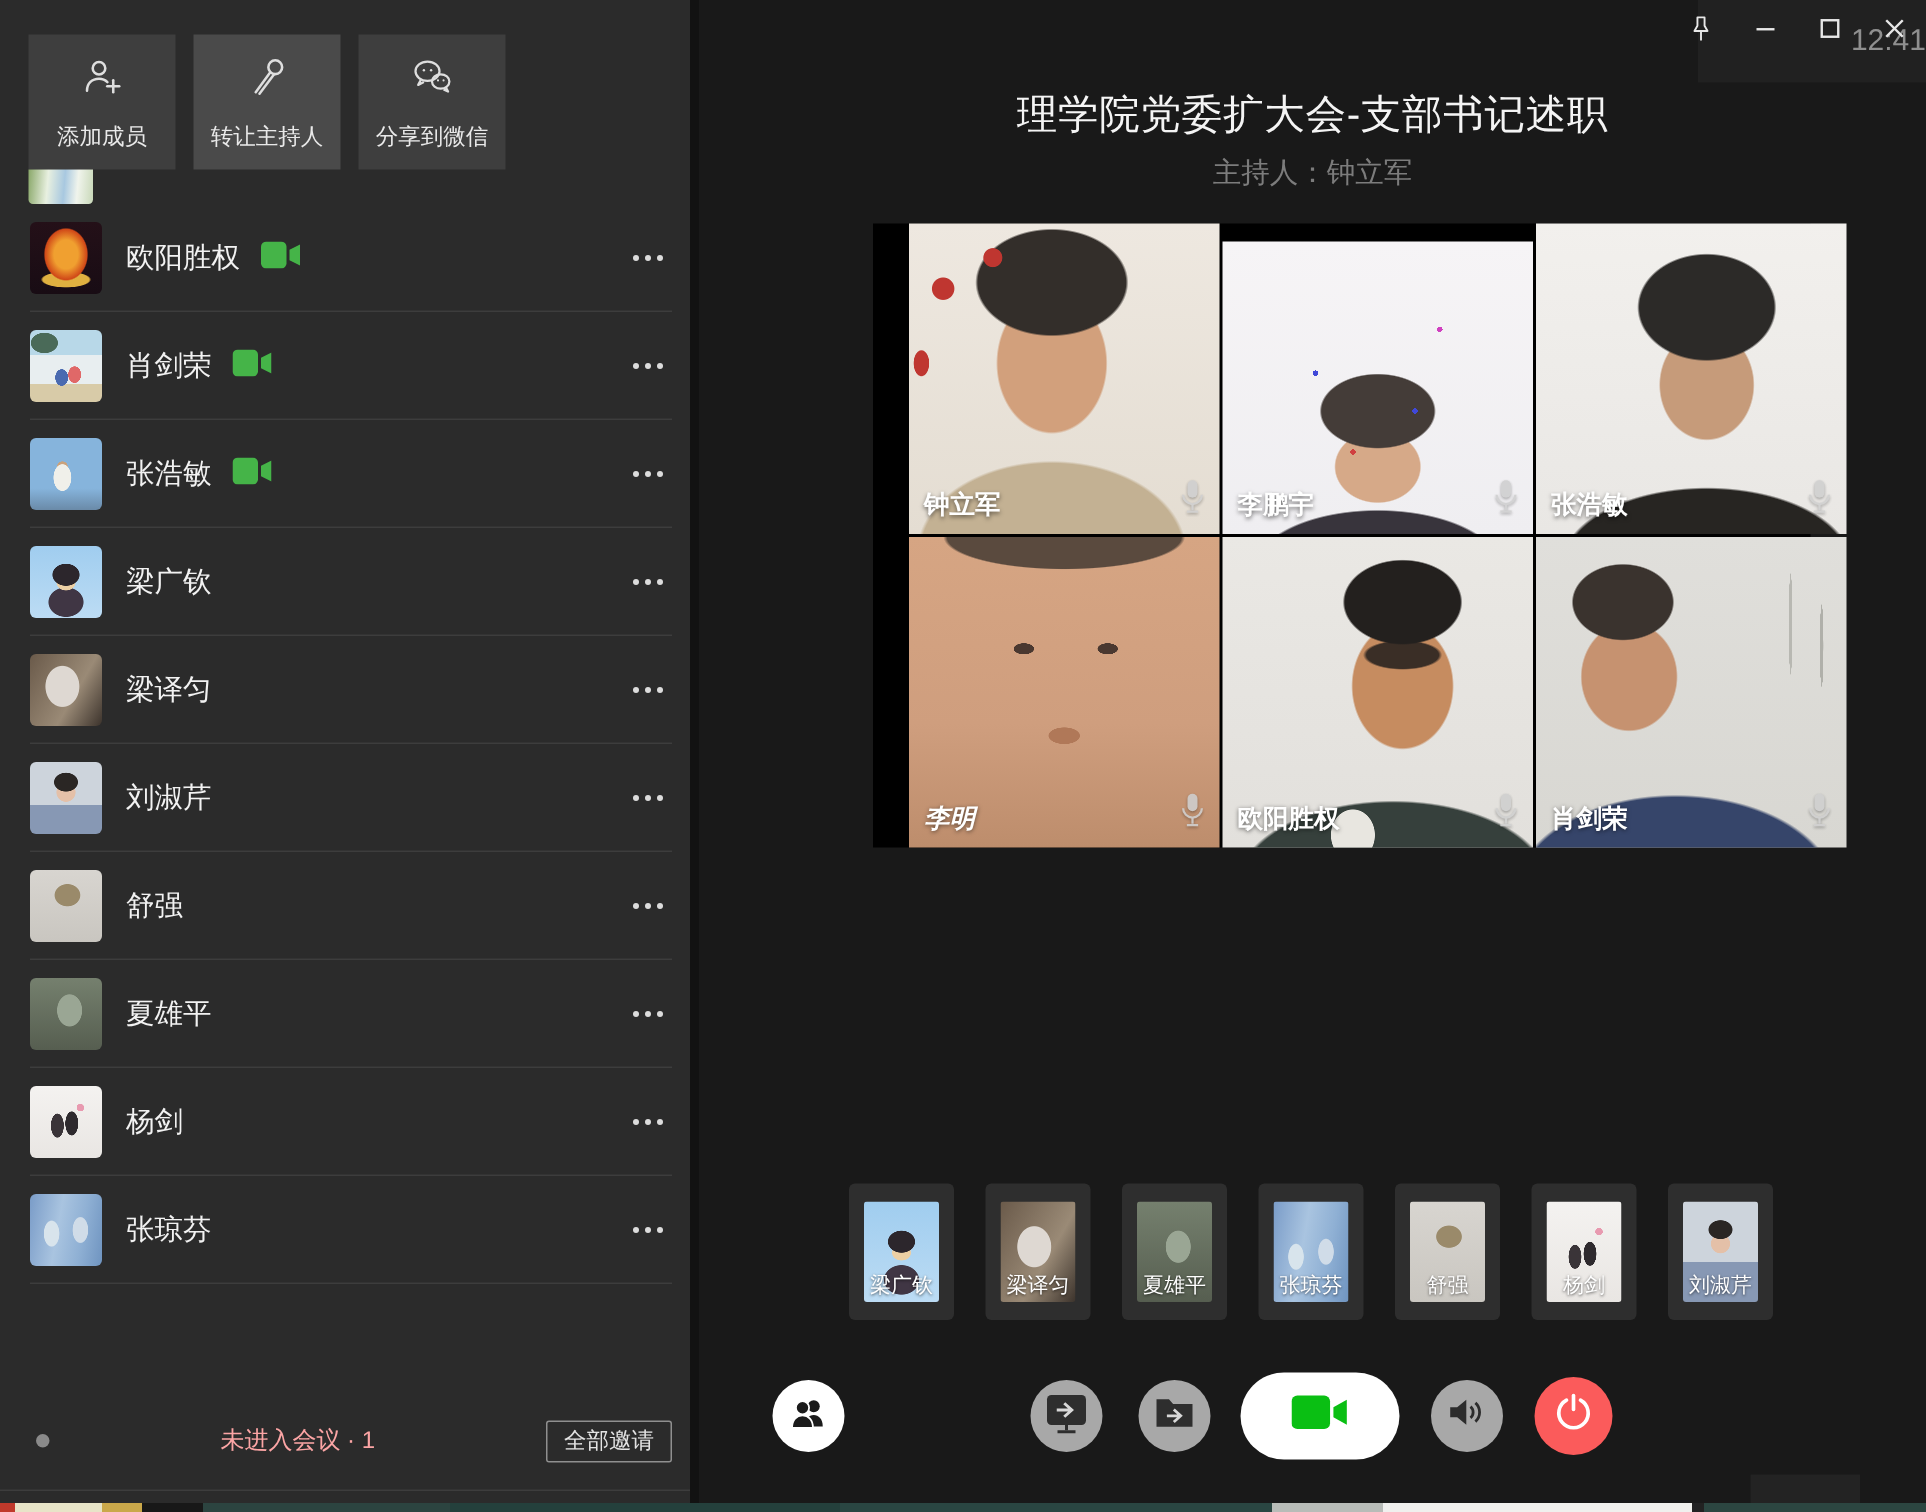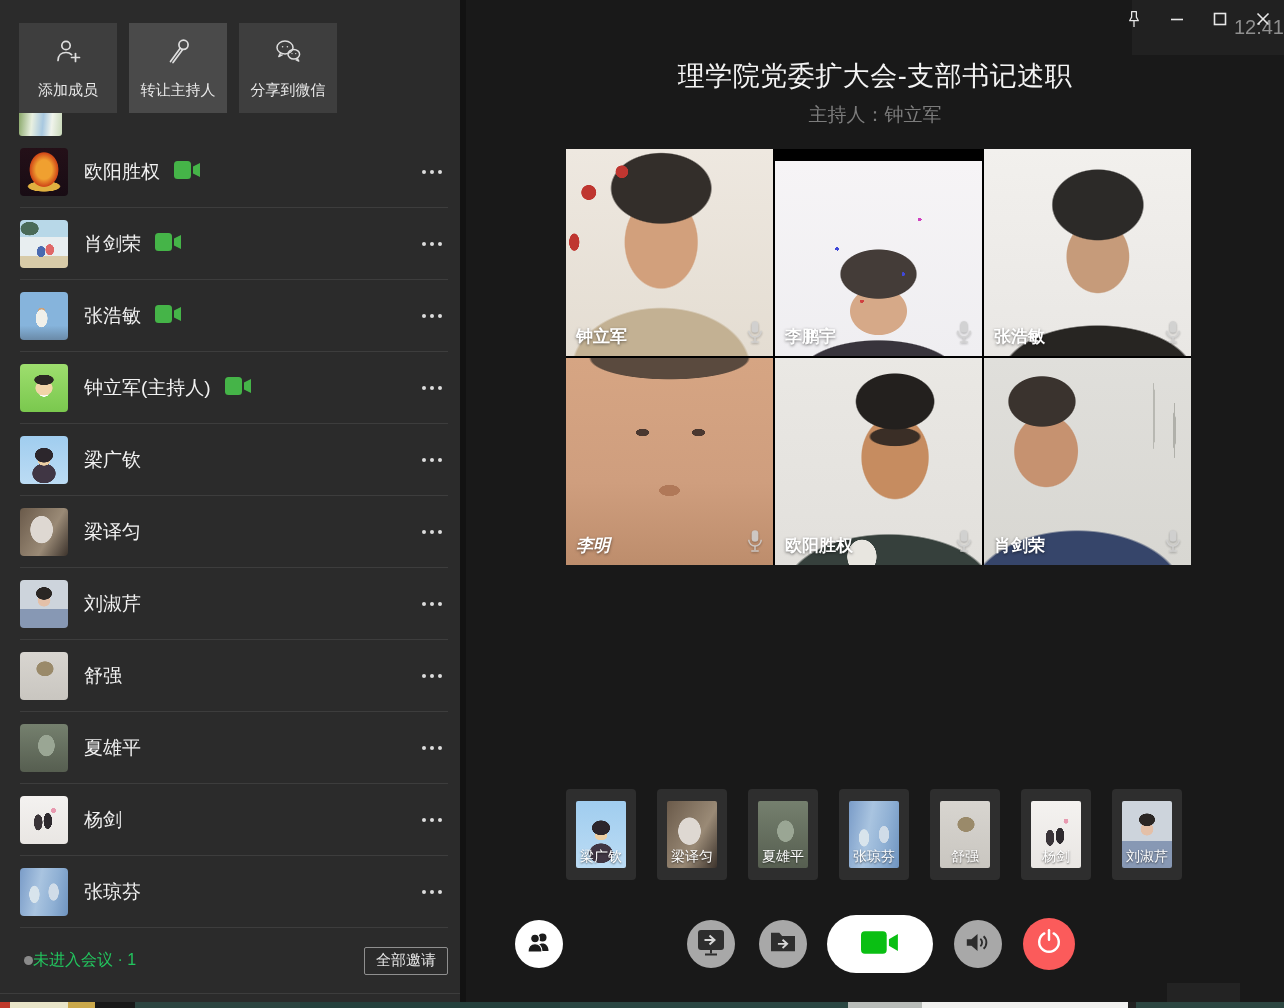--- a/index.html
+++ b/index.html
@@ -23,42 +23,42 @@
   .prow::after { content:""; position:absolute; left:20px; right:12px; bottom:0; height:1px; background:#3d3d3d; }
   .pav { position:absolute; left:20px; top:12px; width:48px; height:48px; border-radius:4px; }
   .pmain { display:flex; align-items:center; height:100%; padding-left:84px; gap:14px; }
   .pname { font-size:19px; color:#f2f2f2; }
   .dots { position:absolute; right:16px; top:50%; transform:translateY(-50%); display:flex; cursor:pointer; padding:6px 2px; }
   .dots i { width:4px; height:4px; border-radius:50%; background:#dcdcdc; display:block; margin-left:4px; }
 
   .sfooter { position:absolute; left:0; top:928px; width:460px; height:66px;
     display:flex; align-items:center; padding:0 12px 0 24px; border-bottom:1px solid #3d3d3d; }
   .gdot { width:9px; height:9px; border-radius:50%; background:#8a8a8a; }
-  .sstatus { margin-left:0; font-size:16px; color:#22c55e; flex:1; }
+  .sstatus { margin-left:0; font-size:16px; color:#fca5a5; flex:1;text-align:center; }
   .invite-btn { height:28px; padding:0 11px; background:transparent; border:1px solid #8f8f8f;
     border-radius:2px; color:#e3e3e3; font-size:15px; cursor:pointer; }
 
   
   .main { position:absolute; left:460px; top:0; width:824px; height:1002px;
     background:#191919; border-left:6px solid #121212; }
   .corner-tr { position:absolute; right:0; top:0; width:152px; height:55px; background:#212121; }
   .corner-br { position:absolute; right:44px; top:983px; width:73px; height:19px; background:#232323; }
 
   .mtime { position:absolute; top:16px; left:0; width:100%; text-align:right;
     font-size:20px; color:#8f8f8f; }
   .wctrls { position:absolute; top:10px; right:12px; display:flex; gap:25px; align-items:center; }
   .wbtn { width:18px; height:18px; display:flex; align-items:center; justify-content:center; cursor:pointer; }
   .mtitle { position:absolute; top:58px; left:0; width:100%; text-align:center;
     font-size:27px; color:#f4f4f4; letter-spacing:.5px; }
   .mhost { position:absolute; top:102px; left:0; width:100%; text-align:center;
     font-size:19px; color:#7c7c7c; }
 
   
-  .grid { position:absolute; left:100px; top:149px; width:625px; background:#000;
-    display:grid; grid-template-columns:repeat(3,207px); grid-auto-rows:207px; gap:2px; }
+  .grid { position:absolute; left:116px; top:149px; width:625px; background:#000;
+    display:grid; grid-template-columns:repeat(3,207px); grid-auto-rows:207px; gap:2px;padding-left:24px; }
   .tile { position:relative; overflow:hidden; cursor:pointer; }
   .tname { position:absolute; left:10px; bottom:8px; font-size:17px; font-weight:600; color:#fff;
     text-shadow:0 1px 3px rgba(0,0,0,.55); }
   .tmic { position:absolute; right:8px; bottom:7px; opacity:.88; filter:drop-shadow(0 1px 1px rgba(0,0,0,.35)); }
 
   .bg-t0 { background:
     radial-gradient(13px 13px at 11% 21%, #bf3630 0 55%, transparent 60%),
     radial-gradient(11px 11px at 27% 11%, #bf3630 0 55%, transparent 60%),
     radial-gradient(9px 15px at 4% 45%, #bf3630 0 55%, transparent 60%),
     radial-gradient(88px 62px at 46% 19%, #332e2a 0 56%, transparent 58%),
@@ -277,35 +277,20 @@
                 <path d="M19 5.5 L26 2 V16 L19 12.5 Z" fill="#45b448"></path>
               </svg></span>
         </div>
         <div class="dots">
             <i></i>
             <i></i>
             <i></i>
           </div>
       </div>
 
-      <div class="prow">
-        <div class="pav g-cartoon"></div>
-        <div class="pmain">
-          <span class="pname">钟立军(主持人)</span>
-          <span><svg width="26" height="18" viewBox="0 0 26 18">
-                <rect width="17" height="18" rx="3.5" fill="#45b448"></rect>
-                <path d="M19 5.5 L26 2 V16 L19 12.5 Z" fill="#45b448"></path>
-              </svg></span>
-        </div>
-        <div class="dots">
-            <i></i>
-            <i></i>
-            <i></i>
-          </div>
-      </div>
 
       <div class="prow">
         <div class="pav g-boy"></div>
         <div class="pmain">
           <span class="pname">梁广钦</span>
         </div>
         <div class="dots">
             <i></i>
             <i></i>
             <i></i>

